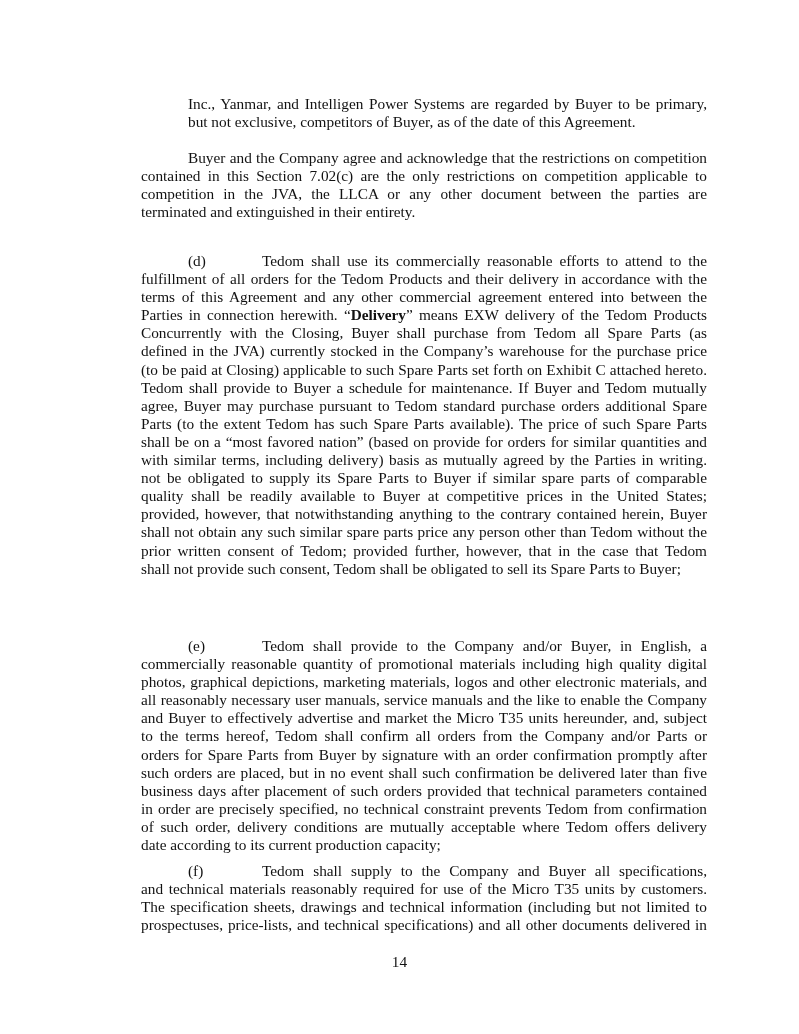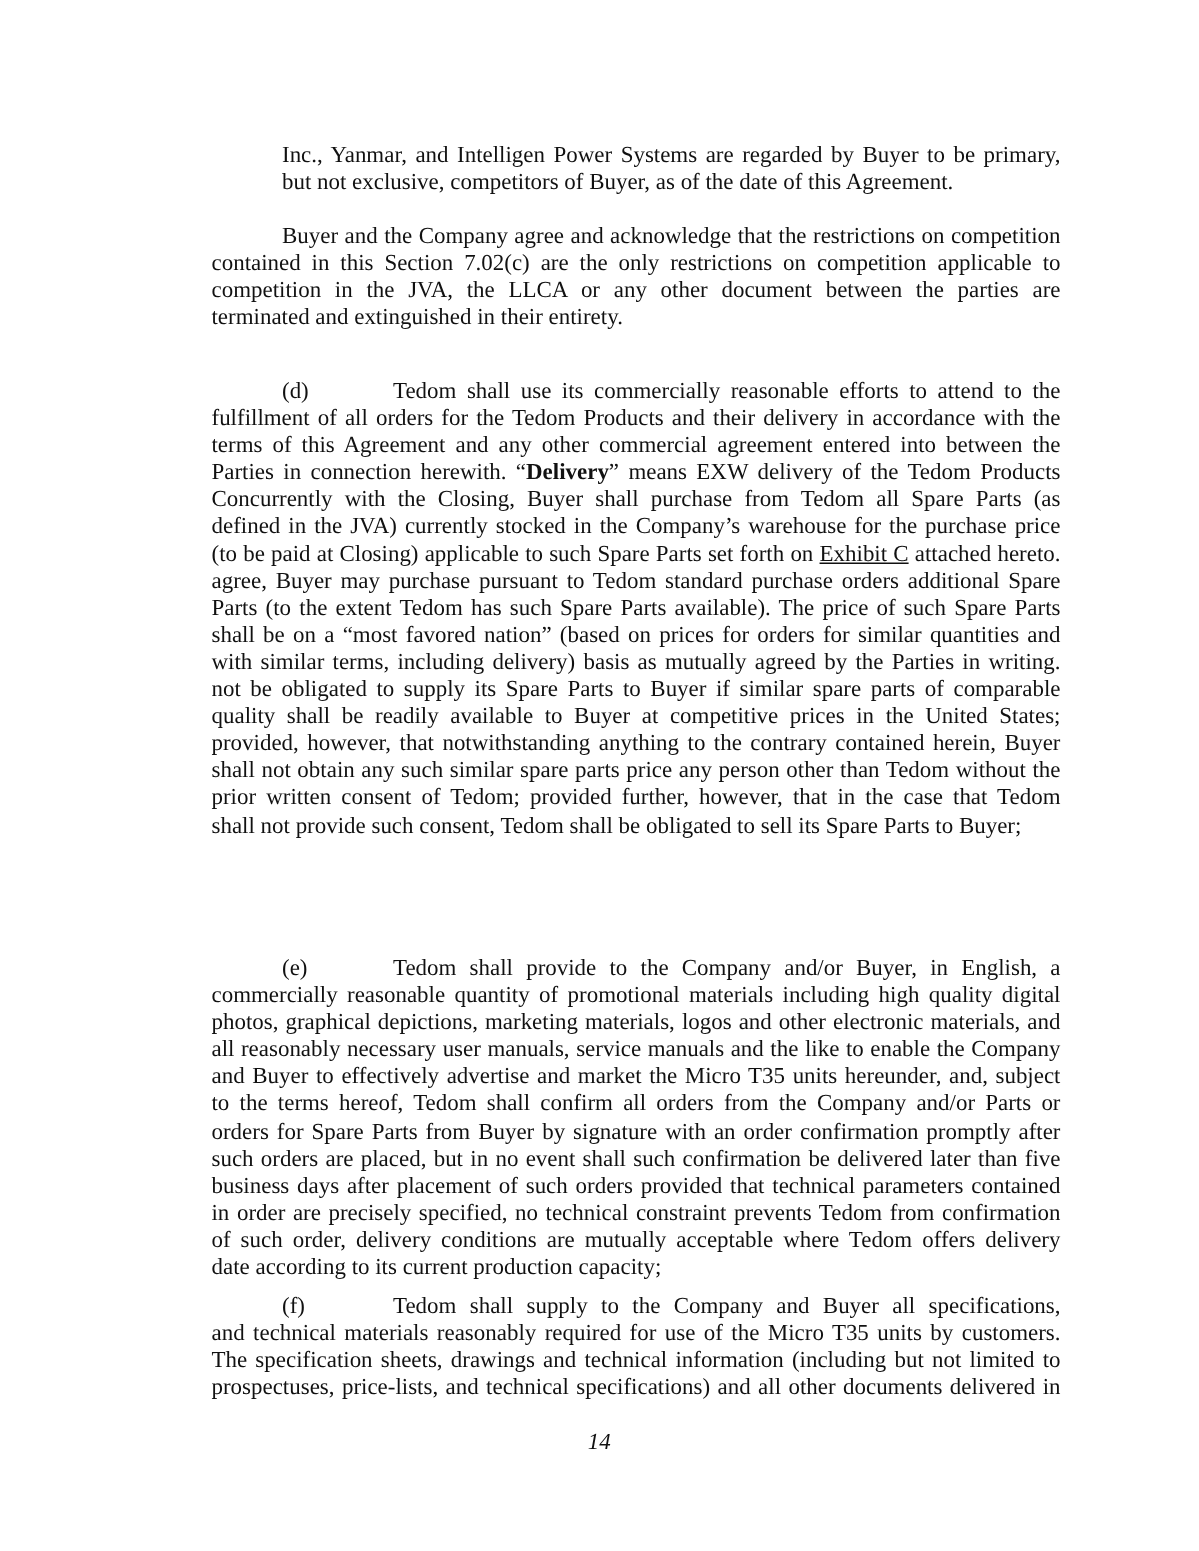--- a/index.html
+++ b/index.html
@@ -39,29 +39,28 @@
       text-align-last: justify;
       white-space: normal;
       overflow: hidden;
     }
     .indent1 { padding-left: 47px; }
     .para-label {
       display: inline-block;
       width: 74px;
     }
     .bold { font-weight: bold; margin-top: 20px; }
-    .underline { text-decoration: underline; }
+    .underline { }
     .page-number {
       position: absolute;
       top: 953px;
       left: 0;
       width: 799px;
       text-align: center;
       font-size: 15.3px;
-      font-style: italic;
     }
   </style>
 </head>
 <body>
 
 <div class="page">
 
   <div class="textblock" style="top:95px;">
     <span class="line justify indent1">Inc., Yanmar, and Intelligen Power Systems are regarded by Buyer to be primary,</span>
     <span class="line indent1">but not exclusive, competitors of Buyer, as of the date of this Agreement.</span>
@@ -78,23 +77,24 @@
     <span class="line indent1" style="display:flex;">
       <span class="para-label">(d)</span>
       <span class="justify" style="flex:1;">Tedom shall use its commercially reasonable efforts to attend to the</span>
     </span>
     <span class="line justify">fulfillment of all orders for the Tedom Products and their delivery in accordance with the</span>
     <span class="line justify">terms of this Agreement and any other commercial agreement entered into between the</span>
     <span class="line justify"><span>Parties in connection herewith. “</span><span class="bold">Delivery</span><span>” means EXW delivery of the Tedom Products</span></span>
     <span class="line justify">Concurrently with the Closing, Buyer shall purchase from Tedom all Spare Parts (as</span>
     <span class="line justify">defined in the JVA) currently stocked in the Company’s warehouse for the purchase price</span>
     <span class="line justify"><span>(to be paid at Closing) applicable to such Spare Parts set forth on </span><span class="underline">Exhibit C</span><span> attached hereto.</span></span>
+    <span class="line justify">Tedom shall provide to Buyer a schedule for maintenance.  If Buyer and Tedom mutually</span>
     <span class="line justify">agree, Buyer may purchase pursuant to Tedom standard purchase orders additional Spare</span>
     <span class="line justify">Parts (to the extent Tedom has such Spare Parts available).  The price of such Spare Parts</span>
-    <span class="line justify">shall be on a “most favored nation” (based on prices for orders for similar quantities and</span>
+    <span class="line justify">shall be on a “most favored nation” (based on provide for orders for similar quantities and</span>
     <span class="line justify">with similar terms, including delivery) basis as mutually agreed by the Parties in writing.</span>
     <span class="line justify">not be obligated to supply its Spare Parts to Buyer if similar spare parts of comparable</span>
     <span class="line justify">quality shall be readily available to Buyer at competitive prices in the United States;</span>
     <span class="line justify">provided, however, that notwithstanding anything to the contrary contained herein, Buyer</span>
     <span class="line justify">shall not obtain any such similar spare parts price any person other than Tedom without the</span>
     <span class="line justify">prior written consent of Tedom; provided further, however, that in the case that Tedom</span>
     <span class="line">shall not provide such consent, Tedom shall be obligated to sell its Spare Parts to Buyer;</span>
   </div>
 
   <div class="textblock" style="top:637px;">

